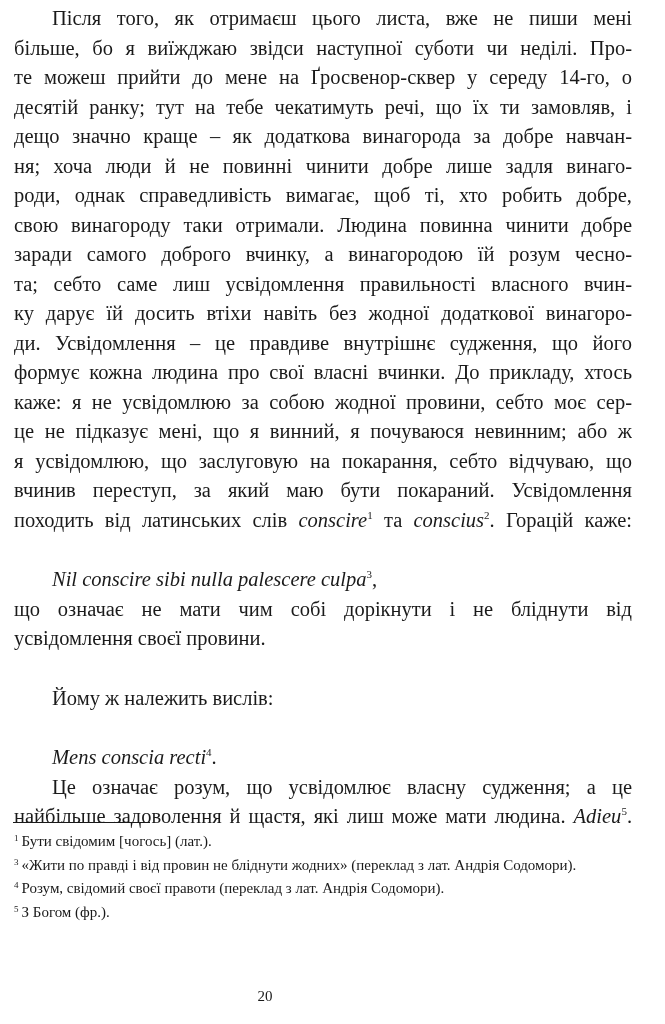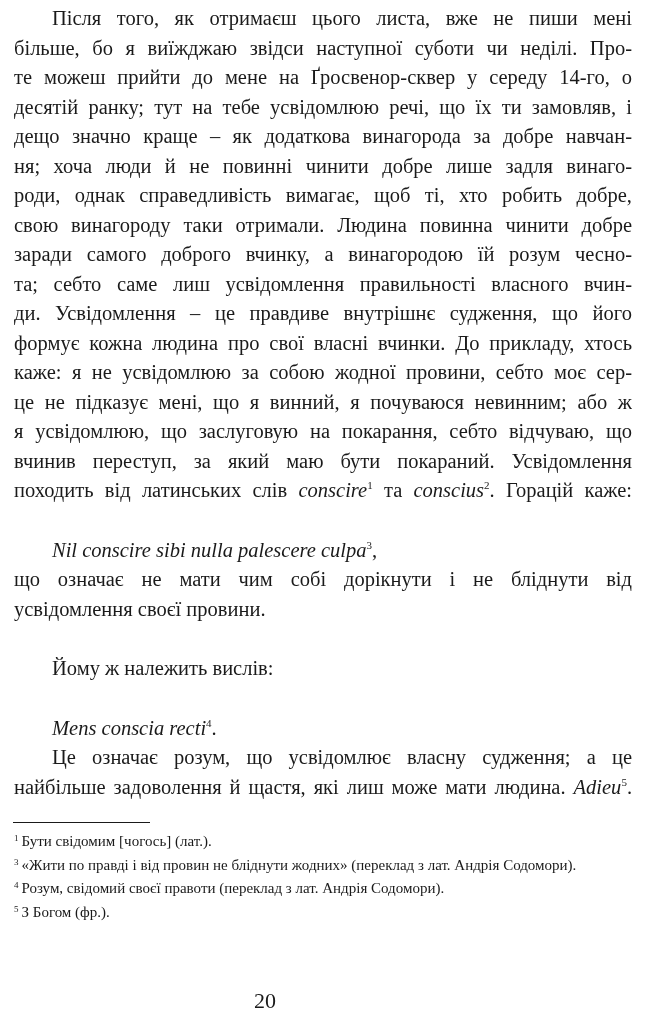--- a/index.html
+++ b/index.html
@@ -10,37 +10,38 @@
   .line { display: block; text-align: justify; text-align-last: justify; white-space: nowrap; height: 29.5px; overflow: visible; }
   .line.indent { padding-left: 38px; }
   .line-left { display: block; height: 29.5px; white-space: nowrap; }
   .line-left.indent { padding-left: 38px; margin-top: 30px; }
   i, .it { font-style: italic; }
   sup { font-size: 11px; vertical-align: 0; position: relative; top: -8px; line-height: 0; }
   .rule { position: absolute; left: 13px; top: 822px; width: 137px; height: 1px; background: #1a1a1a; }
   .footnotes { position: absolute; left: 14px; top: 830px; width: 640px; font-size: 15px; line-height: 23.5px; }
   .fn { display: block; white-space: nowrap; }
   .fn sup { font-size: 9px; top: -5px; margin-right: 3px; }
-  .page-number { position: absolute; left: 0; width: 530px; top: 988px; text-align: center; font-size: 22px; }
+  .page-number { position: absolute; left: 0; width: 530px; top: 988px; text-align: center; font-size: 15px; }
 </style>
 </head>
 <body>
 
 <div class="page">
   <div class="body-text">
     <span class="line indent">Після того, як отримаєш цього листа, вже не пиши мені</span>
     <span class="line">більше, бо я виїжджаю звідси наступної суботи чи неділі. Про-</span>
     <span class="line">те можеш прийти до мене на Ґросвенор-сквер у середу 14-го, о</span>
-    <span class="line">десятій ранку; тут на тебе усвідомлюю речі, що їх ти замовляв, і</span>
+    <span class="line">десятій ранку; тут на тебе чекатимуть речі, що їх ти замовляв, і</span>
     <span class="line">дещо значно краще – як додаткова винагорода за добре навчан-</span>
     <span class="line">ня; хоча люди й не повинні чинити добре лише задля винаго-</span>
     <span class="line">роди, однак справедливість вимагає, щоб ті, хто робить добре,</span>
     <span class="line">свою винагороду таки отримали. Людина повинна чинити добре</span>
     <span class="line">заради самого доброго вчинку, а винагородою їй розум чесно-</span>
     <span class="line">та; себто саме лиш усвідомлення правильності власного вчин-</span>
+    <span class="line">ку дарує їй досить втіхи навіть без жодної додаткової винагоро-</span>
     <span class="line">ди. Усвідомлення – це правдиве внутрішнє судження, що його</span>
     <span class="line">формує кожна людина про свої власні вчинки. До прикладу, хтось</span>
     <span class="line">каже: я не усвідомлюю за собою жодної провини, себто моє сер-</span>
     <span class="line">це не підказує мені, що я винний, я почуваюся невинним; або ж</span>
     <span class="line">я усвідомлюю, що заслуговую на покарання, себто відчуваю, що</span>
     <span class="line">вчинив переступ, за який маю бути покараний. Усвідомлення</span>
 
     <span class="line"><span>походить від латинських слів </span><i>conscire</i><sup>1</sup><span> та </span><i>conscius</i><sup>2</sup><span>. Горацій каже:</span></span>
 
     <span class="line-left indent"><i>Nil conscire sibi nulla palescere culpa</i><sup>3</sup><span>,</span></span>

